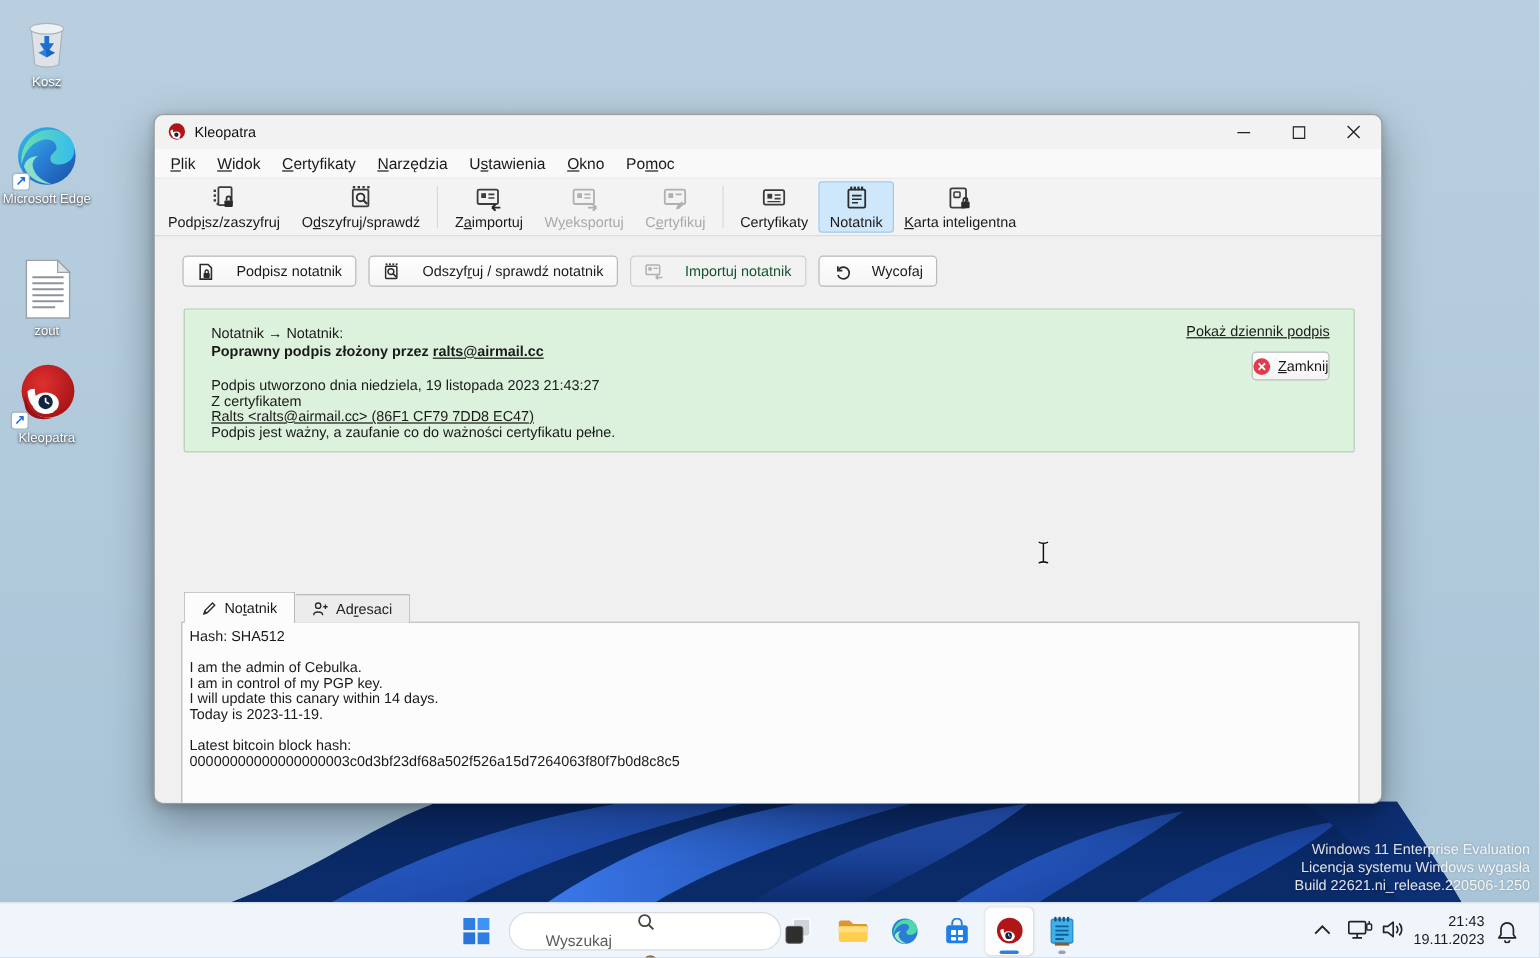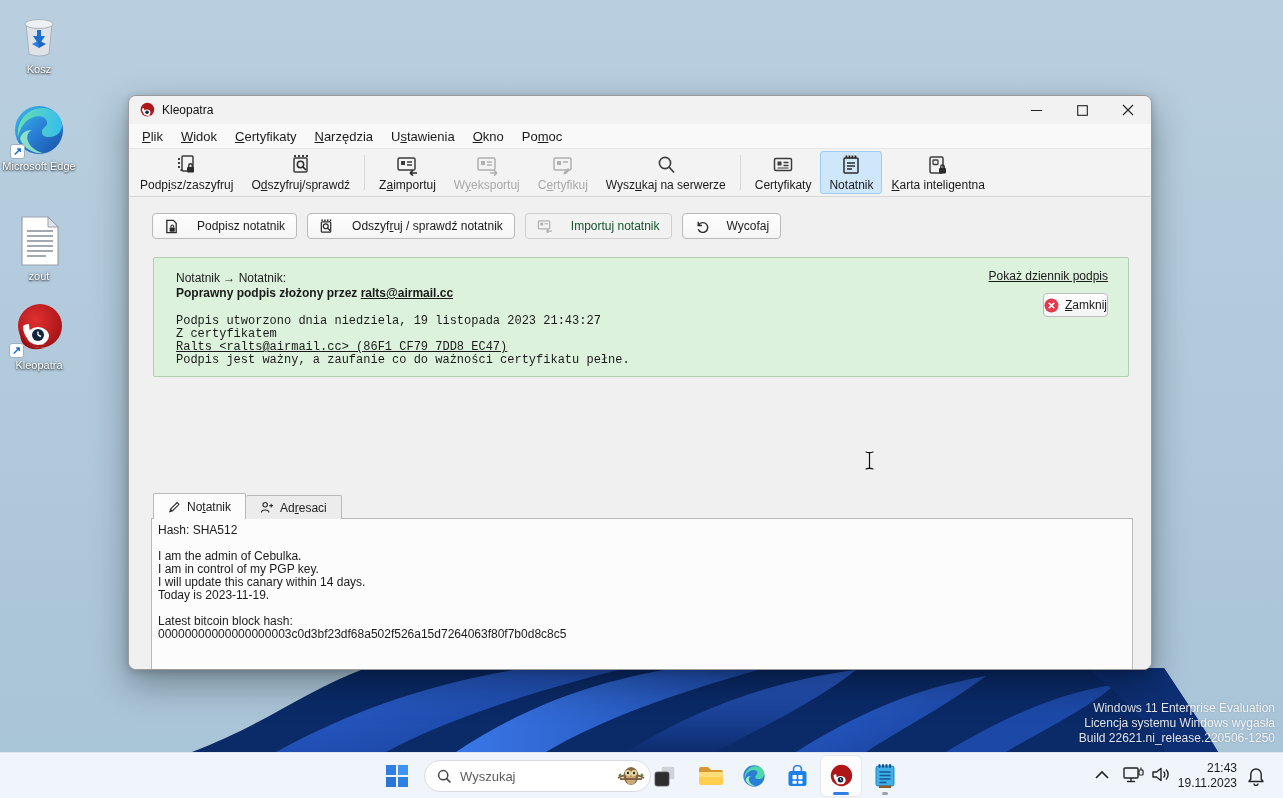--- a/index.html
+++ b/index.html
@@ -77,21 +77,21 @@
   .btn.disabled { color:#14532d; background:#f2f2f2; border-color:#cfcfcf; }
 
   
   .result {
     position:absolute; left:24px; top:60px; width:976px; height:120px;
     background:#dcf2dc; border:1px solid #b3cfb3; border-radius:2px;
     font-size:12px; line-height:13px; padding:14px 14px 0 22px;
   }
   .result .hdr { margin-bottom:2px; }
   .result .verdict { font-weight:bold; margin-bottom:15px; }
-  .result .row { margin-bottom:0; line-height:13px;font-family:Liberation Mono, monospace; }
+  .result .row { margin-bottom:0; line-height:13px; }
   .result a, .linkish { color:#1a1a1a; text-decoration:underline; }
   .result-side { position:absolute; top:12px; right:20px; text-align:right; }
   .audit-link { font-size:12px; text-decoration:underline; color:#1a1a1a; display:inline-block; }
   .close-btn {
     margin-top:10px; display:inline-flex; align-items:center; gap:6px; height:24px; padding:0 0;
     background:linear-gradient(180deg,#fff,#f4f4f4); border:1px solid #bdbdbd; border-radius:4px; font-size:12px;
   }
 
   
   .tabs { position:absolute; left:24px; top:296px; display:flex; height:26px; z-index:2; }
@@ -119,21 +119,21 @@
     position:absolute; top:3px; width:40px; height:40px; border-radius:5px;
     display:flex; align-items:center; justify-content:center;
   }
   .tile.active-app { background:#fdfdfd; box-shadow:0 0 2px rgba(0,0,0,.15); }
   .run-bar { position:absolute; bottom:1px; left:50%; transform:translateX(-50%); height:3px; border-radius:2px; }
   .run-bar.focus { width:16px; background:#2f7fe3; }
   .run-bar.idle { width:6px; background:#9aa2ad; }
   .searchbox {
     position:absolute; left:424px; top:7px; width:227px; height:32px;
     background:#fff; border:1px solid #d8dce2; border-radius:16px;
-    display:flex; align-items:center; padding:0 2px 0 12px;
+    display:flex; align-items:center; padding:0 2px 0 12px;flex-direction:column;
   }
   .searchbox input {
     border:none; outline:none; flex:1; font-size:13px; color:#444; background:transparent; min-width:0;
     font-family:"Liberation Sans",sans-serif;
   }
   .searchbox input::placeholder { color:#5c5c5c; }
   .tray { position:absolute; right:0; top:0; height:46px; }
   .tray-ic { position:absolute; top:13px; }
   .clock { position:absolute; right:46px; top:8px; text-align:right; font-size:12px; line-height:15px; color:#1b1b1b; }
 
@@ -350,27 +350,20 @@
     <div class="tb-item disabled">
       <svg width="24" height="22" viewBox="0 0 24 22">
         <rect x="3" y="4" width="17" height="12" rx="1.5" fill="none" stroke="#b0b0b0" stroke-width="1.5"></rect>
         <rect x="6" y="7" width="4" height="4" fill="#b0b0b0"></rect>
         <line x1="12" y1="8" x2="17" y2="8" stroke="#b0b0b0" stroke-width="1.4"></line>
         <path d="M13,18 l4,-4 2,2 -4,4 -2.6,0.6 Z" fill="#b0b0b0"></path>
       </svg>
       <span class="tb-lbl">C<u>e</u>rtyfikuj</span>
     </div>
 
-    <div class="tb-item">
-      <svg width="24" height="22" viewBox="0 0 24 22">
-        <circle cx="11" cy="9" r="5.6" fill="none" stroke="#3c3c3c" stroke-width="1.6"></circle>
-        <line x1="15" y1="13" x2="20" y2="18.5" stroke="#3c3c3c" stroke-width="1.8"></line>
-      </svg>
-      <span class="tb-lbl">Wysz<u>u</u>kaj na serwerze</span>
-    </div>
 
     <div class="tb-sep"></div>
 
     <div class="tb-item">
       <svg width="24" height="22" viewBox="0 0 24 22">
         <rect x="3.5" y="4.5" width="17" height="12" rx="1.5" fill="none" stroke="#3c3c3c" stroke-width="1.5"></rect>
         <rect x="6.5" y="7.5" width="4" height="4" fill="#3c3c3c"></rect>
         <line x1="12.5" y1="8.5" x2="17.5" y2="8.5" stroke="#3c3c3c" stroke-width="1.4"></line>
         <line x1="12.5" y1="11.5" x2="17.5" y2="11.5" stroke="#3c3c3c" stroke-width="1.4"></line>
         <line x1="6.5" y1="14" x2="17.5" y2="14" stroke="#3c3c3c" stroke-width="1.2"></line>

